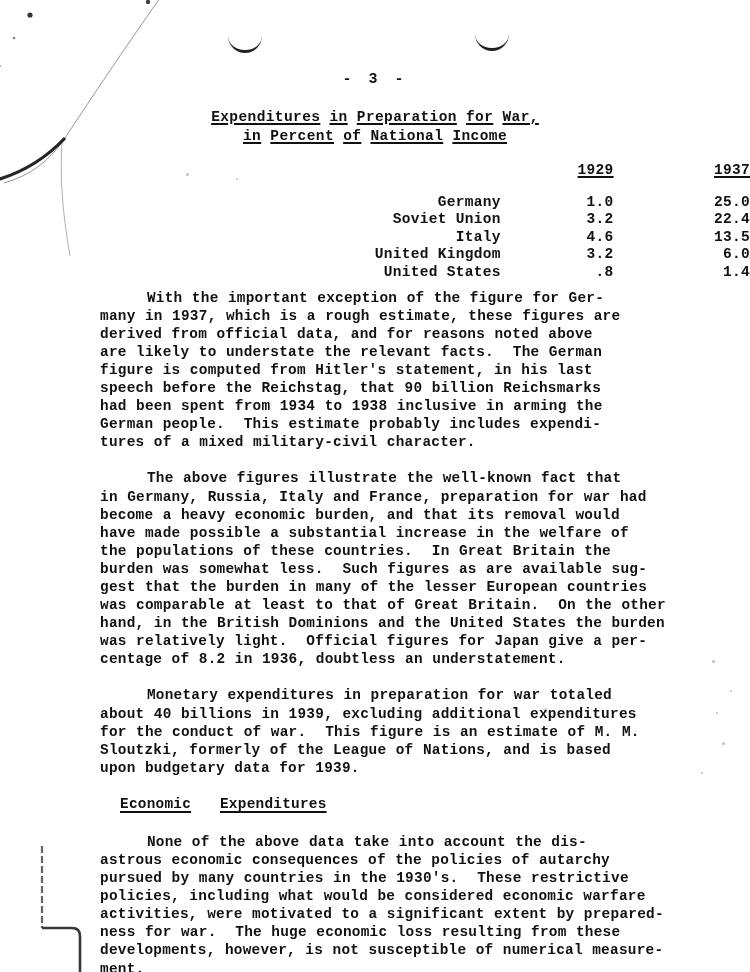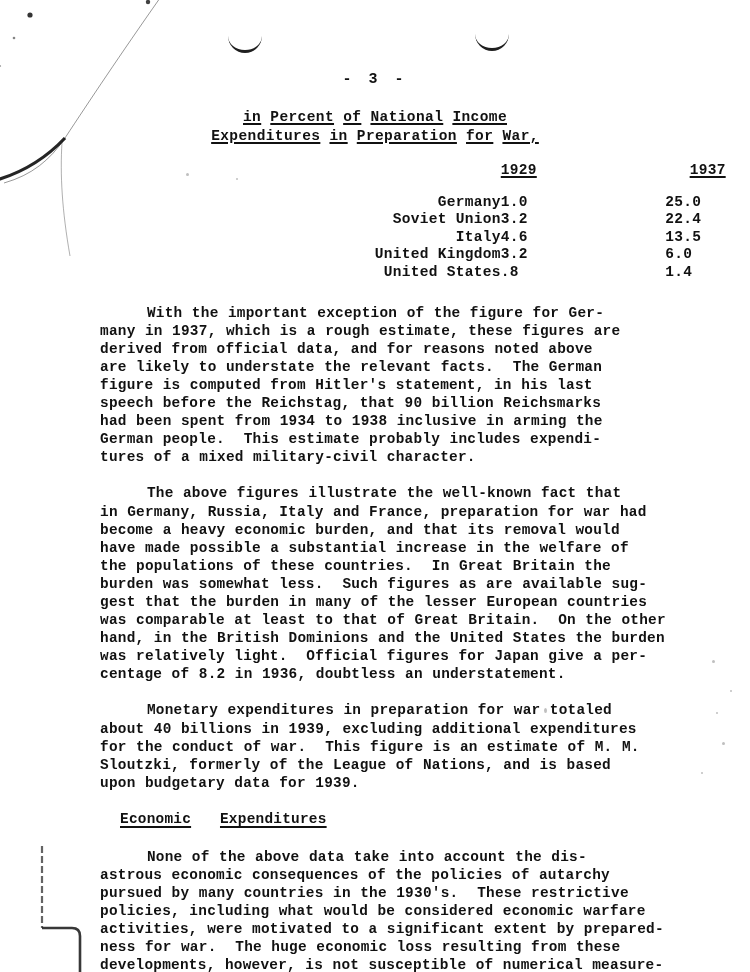--- a/index.html
+++ b/index.html
@@ -97,23 +97,23 @@
     line-height: 17.6px;
     letter-spacing: .3px;
   }
   .data-table th, .data-table td {
     padding: 0;
     vertical-align: top;
     white-space: nowrap;
   }
   .col-spacer { width: 186px; }
   .col-country { width: 240px; text-align: right; }
-  .col-y1 { width: 96px; text-align: left; }
+  .col-y1 { width: 96px; text-align: right; }
   .col-gap { width: 44px; }
-  .col-y2 { width: 72px; }
+  .col-y2 { width: 72px; text-align: right; }
 
   .data-table thead th {
     font-weight: bold;
     padding-bottom: 14px;
   }
   .data-table thead .hdr span {
     text-decoration: underline;
     text-decoration-thickness: 1.5px;
     text-underline-offset: 2px;
   }
@@ -127,21 +127,21 @@
 
   p.para {
     font-size: 14.4px;
     font-weight: bold;
     line-height: 18.1px;
     letter-spacing: .25px;
     margin: 0 0 18px 0;
     white-space: pre-wrap;
     word-spacing: .5px;
   }
-  p.para.first-after-table { margin-top: 22px; }
+  p.para.first-after-table { margin-top: 7px; }
 
   h2.section-heading {
     font-size: 14.4px;
     font-weight: bold;
     line-height: 18px;
     letter-spacing: .25px;
     margin: 6px 0 20px 0;
     padding: 0;
   }
   h2.section-heading > span {
@@ -181,22 +181,22 @@
   <div class="artifact speck" style="left:716px;top:712px;width:2px;height:2px;"></div>
   <div class="artifact speck" style="left:236px;top:178px;width:2px;height:2px;"></div>
   <div class="artifact speck" style="left:186px;top:173px;width:3px;height:3px;"></div>
   <div class="artifact speck" style="left:544px;top:708px;width:3px;height:5px;"></div>
 
   <div class="content">
 
     <div class="page-number">- 3 -</div>
 
     <div class="doc-title">
+      <span class="tline uw"><span>Expenditures</span> <span>in</span> <span>Preparation</span> <span>for</span> <span>War,</span></span>
       <span class="tline uw"><span>in</span> <span>Percent</span> <span>of</span> <span>National</span> <span>Income</span></span>
-      <span class="tline uw"><span>Expenditures</span> <span>in</span> <span>Preparation</span> <span>for</span> <span>War,</span></span>
     </div>
 
     <table class="data-table">
       <colgroup>
         <col class="col-spacer">
           <col class="col-country">
           <col class="col-y1">
           <col class="col-gap">
           <col class="col-y2">
       </colgroup>

